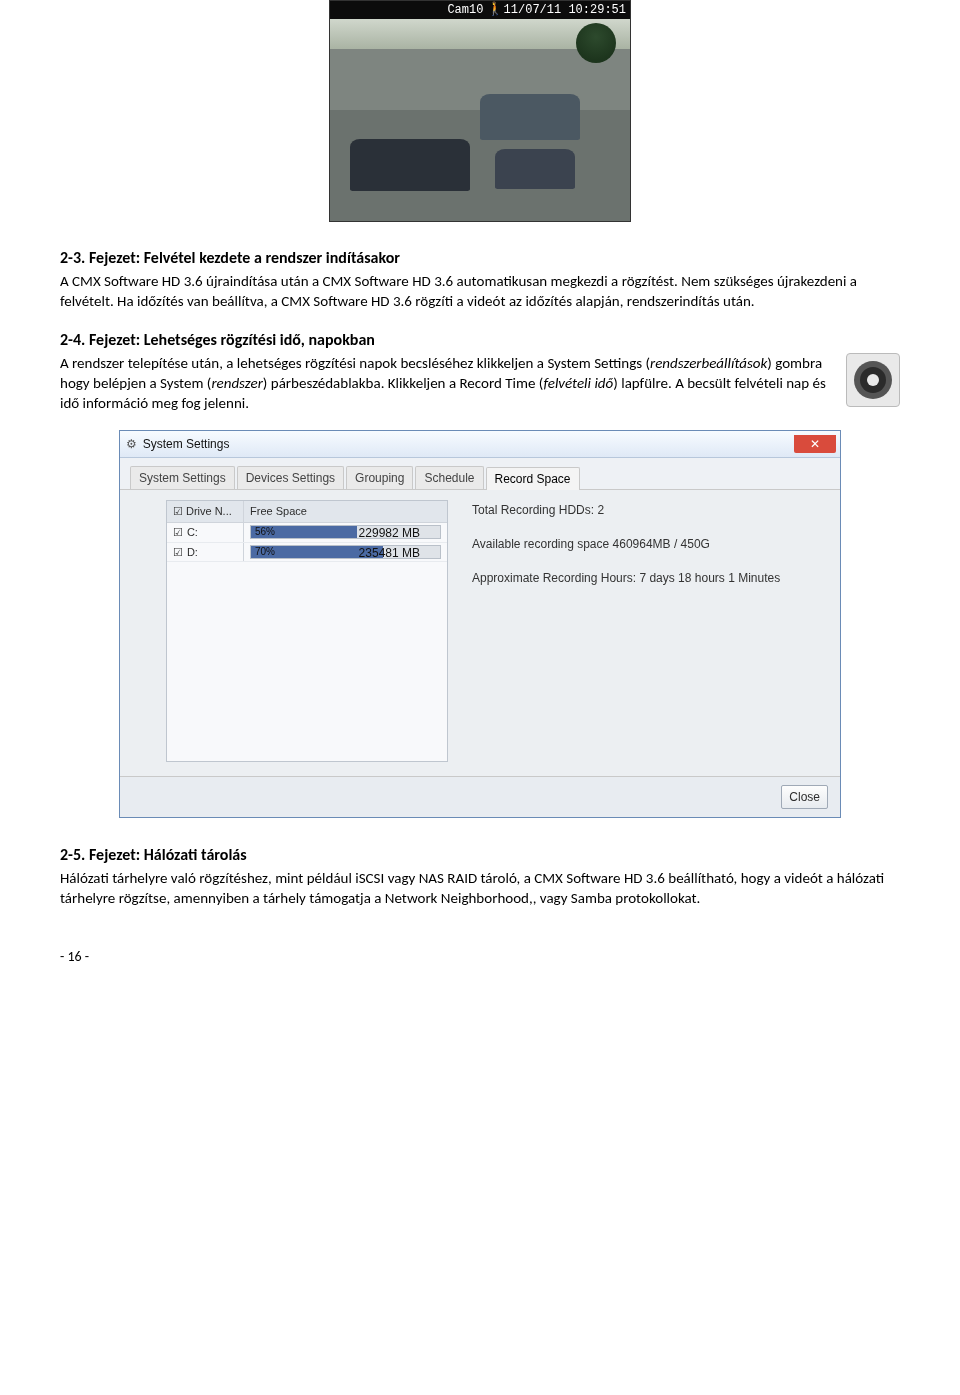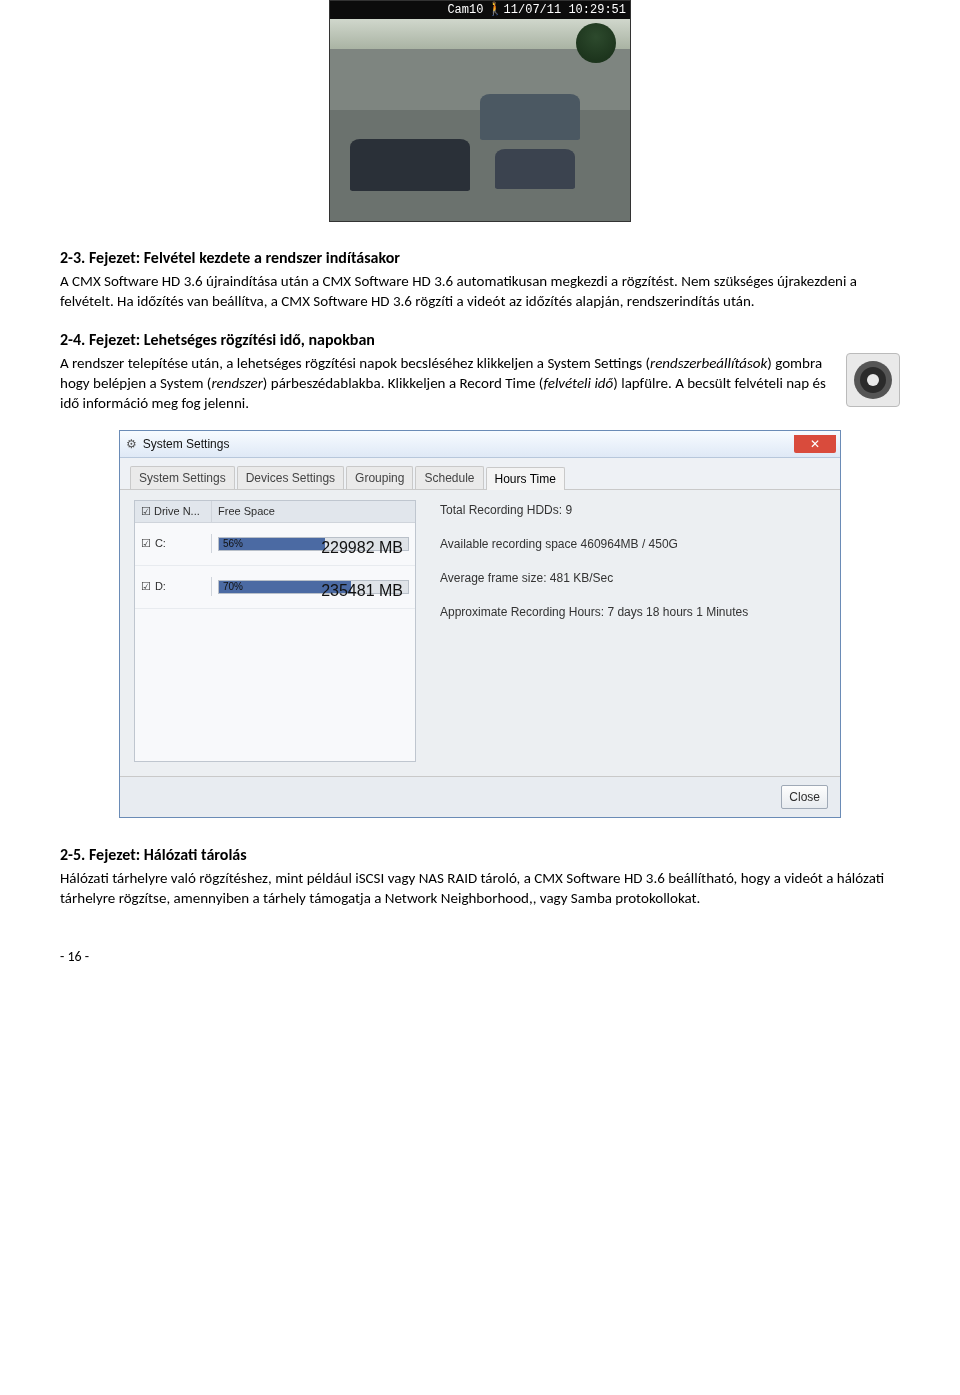--- a/index.html
+++ b/index.html
@@ -131,36 +131,37 @@
     padding:10px 14px 14px 14px;
   }
   .group-label { font-size:12px; color:#333; margin-bottom:6px;}
   .hdd-layout { display:flex; gap:24px;}
   .drives {
     width:280px;
     border:1px solid #bfc6cf;
     background:#f8f9fb;
     height:260px;
     font-size:11px;
+    margin-left:32px;
   }
   .drives-h {
     display:flex;
     background:#e1e6ec;
     border-bottom:1px solid #cfd4db;
   }
   .drives-h div { padding:3px 6px; }
   .col-d { width:64px; border-right:1px solid #cfd4db;}
   .col-f { flex:1;}
   .drive-row { display:flex; align-items:center; border-bottom:1px solid #e8ebef;}
   .drive-row .col-d { width:64px; padding:2px 6px; display:flex; align-items:center; gap:4px;}
-  .drive-row .col-f { flex:1; padding:14px 6px;}
+  .drive-row .col-f { flex:1; padding:2px 6px;}
   .bar { height:12px; background:#dfe3e8; position:relative; border:1px solid #b9c0c9;}
   .bar .fill { position:absolute; left:0; top:0; bottom:0; background:#4b6aa3; }
   .bar .pct { position:absolute; left:4px; top:-1px; font-size:10px; color:#111;}
-  .bar .sz  { position:absolute; right:5px; top:-1px; font-size:16px; color:#111;}
+  .bar .sz  { position:absolute; right:20px; top:-1px; font-size:12px; color:#111;}
   .info-lines { flex:1; font-size:12px; color:#333; padding-top:2px;}
   .info-lines div { margin-bottom:18px; }
   .dialog-footer {
     background:#e8ecf1;
     border-top:1px solid #c9c9c9;
     padding:8px 12px;
     display:flex; justify-content:flex-end;
   }
   .btn {
     border:1px solid #9fa9b6;
@@ -225,21 +226,21 @@
           <span>System Settings</span>
         </div>
         <div class="close">✕</div>
       </div>
 
       <div class="tabs">
         <div class="tab">System Settings</div>
         <div class="tab">Devices Settings</div>
         <div class="tab">Grouping</div>
         <div class="tab">Schedule</div>
-        <div class="tab active">Hours Time</div>
+        <div class="tab active">Record Space</div>
       </div>
 
       <div class="dialog-body">
         <div class="hdd-layout">
           <div class="drives">
             <div class="drives-h">
               <div class="col-d"><span class="chk">☑</span> <span>Drive N...</span></div>
               <div class="col-f">Free Space</div>
             </div>
             <div class="drive-row">
@@ -263,23 +264,22 @@
               <div class="col-f">
                 <div class="bar">
                   <div class="fill" style="width:70%"></div>
                   <span class="pct">70%</span>
                   <span class="sz">235481 MB</span>
                 </div>
               </div>
             </div>
           </div>
           <div class="info-lines">
-            <div>Total Recording HDDs: 9</div>
+            <div>Total Recording HDDs: 2</div>
             <div>Available recording space 460964MB / 450G</div>
-            <div>Average frame size: 481 KB/Sec</div>
             <div>Approximate Recording Hours: 7 days  18 hours  1 Minutes</div>
           </div>
         </div>
       </div>
 
       <div class="dialog-footer">
         <div class="btn">Close</div>
       </div>
     </div>
   </div>

